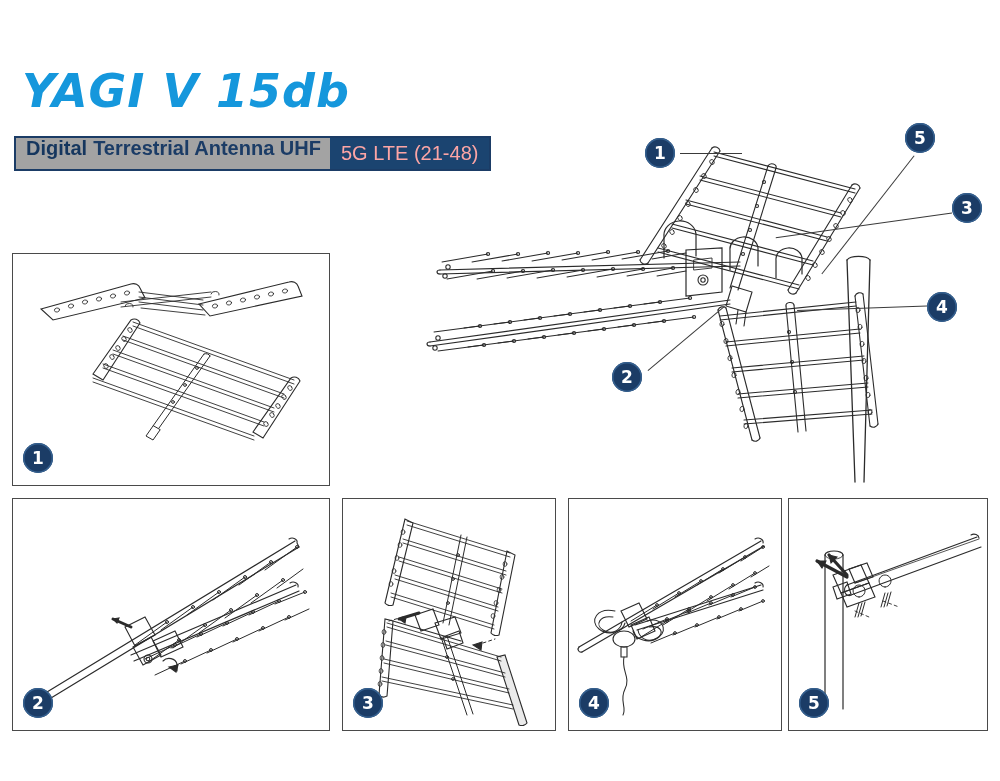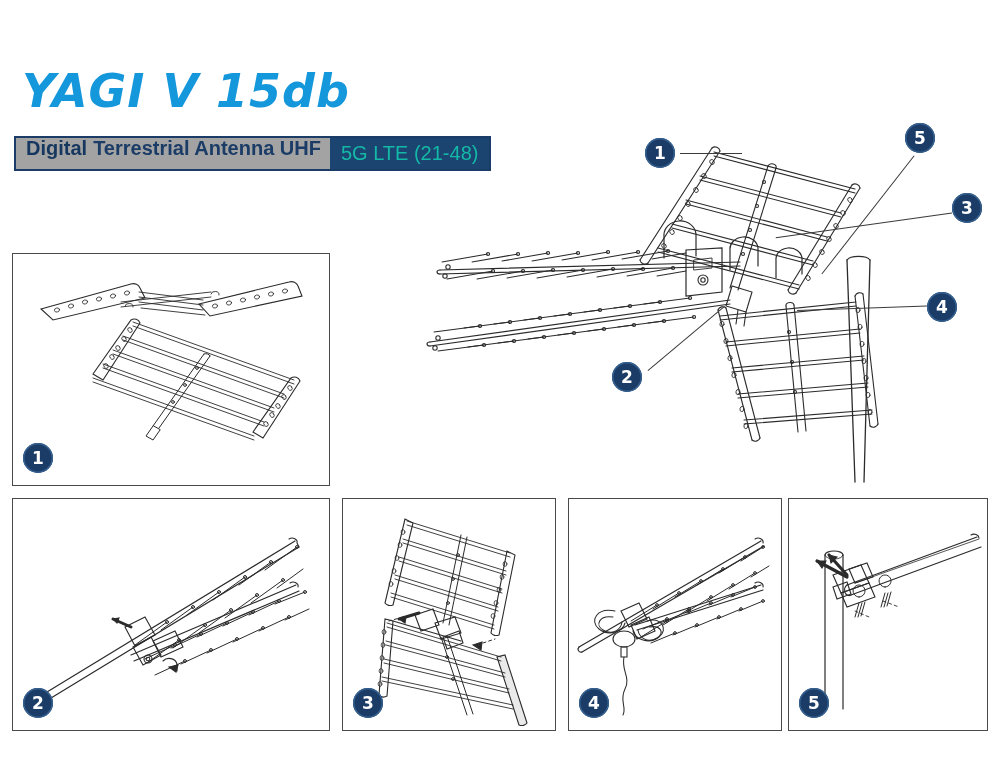--- a/index.html
+++ b/index.html
@@ -14,21 +14,21 @@
       letter-spacing:1px;color:#1597DC;white-space:nowrap;
       font-family:"DejaVu Sans","Liberation Sans",sans-serif;}
   #subtitle-bar{position:absolute;left:14px;top:110px;height:35px;
       display:flex;align-items:stretch;border:2px solid #1B3C66;
       background:#ffffff;box-sizing:border-box;}
   .sub-left{display:flex;align-items:center;padding:0 9px 11px 10px;
       background:#a3a3a3;white-space:nowrap;}
   .sub-left .bold{font-weight:bold;color:#15365E;font-size:20px;}
   .sub-left .reg{font-weight:bold;color:#1B3C66;font-size:20px;padding-left:6px;}
   .sub-right{display:flex;align-items:center;padding:0 11px;
-      background:#1B4470;color:#14b8a6;font-size:20px;white-space:nowrap;}
+      background:#1B4470;color:#fca5a5;font-size:20px;white-space:nowrap;}
 
   
   .badge{position:absolute;width:30px;height:30px;border-radius:50%;
       background:#1B3C66;color:#ffffff;
       display:flex;align-items:center;justify-content:center;
       font-size:17px;font-weight:bold;
       box-shadow:0 0 0 1.5px #35608f inset;
       z-index:40;font-family:"DejaVu Sans","Liberation Sans",sans-serif;}
 
   

